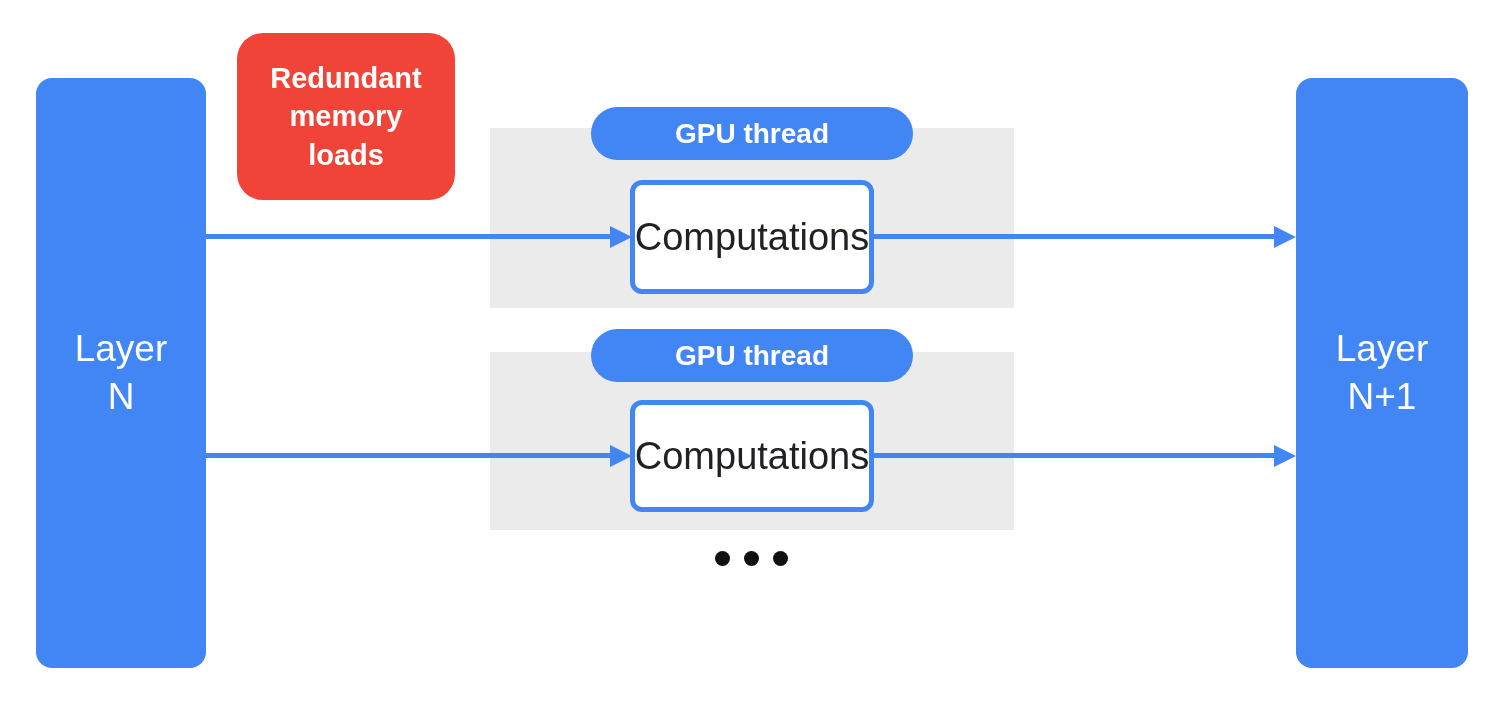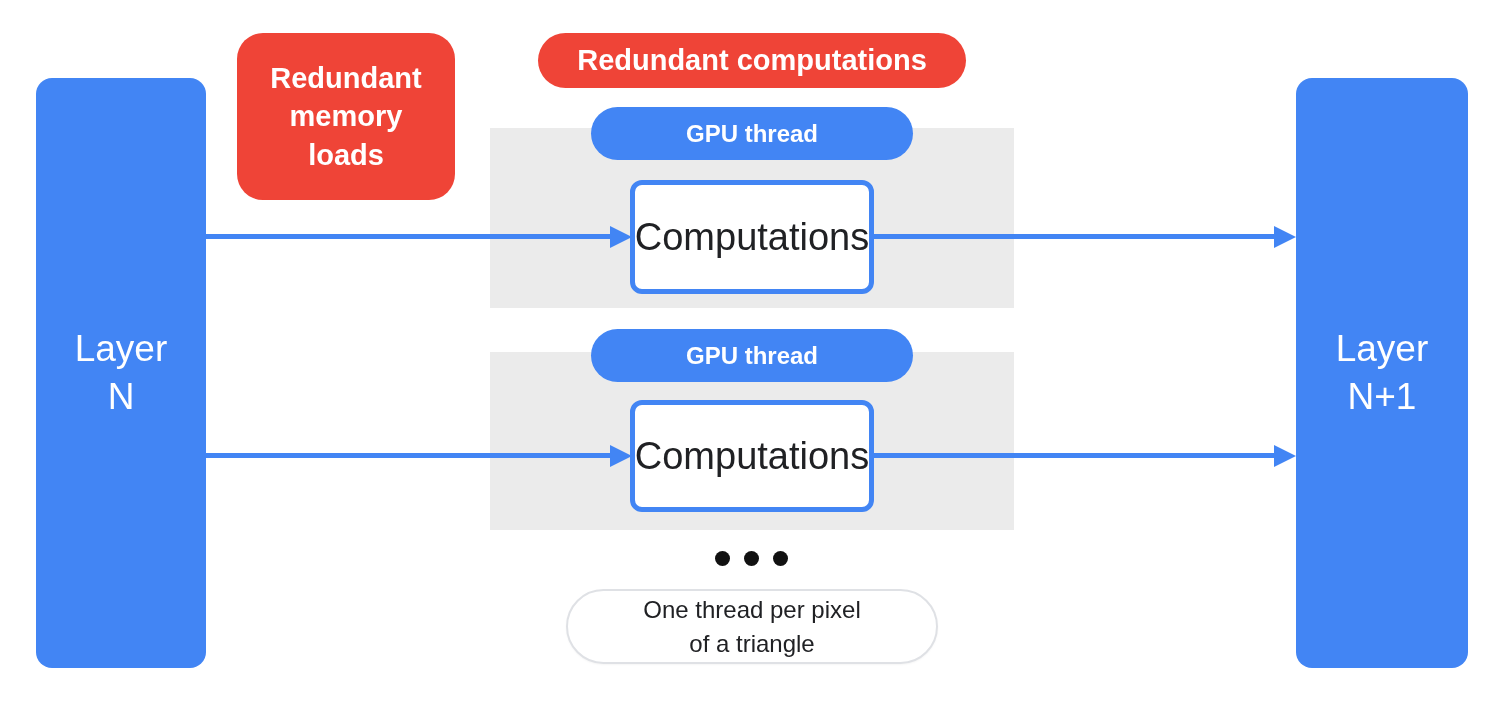--- a/index.html
+++ b/index.html
@@ -54,21 +54,21 @@
   .gray-block { background: var(--gray, #EBEBEB); }
   .gray-1 { left: 490px; top: 128px; width: 524px; height: 180px; }
   .gray-2 { left: 490px; top: 352px; width: 524px; height: 178px; }
 
   
   .thread-pill {
     background: var(--blue, #4285F4);
     border-radius: 27px;
     color: #ffffff;
     font-weight: 700;
-    font-size: 24px;
+    font-size: 28px;
     display: flex;
     align-items: center;
     justify-content: center;
     z-index: 3;
   }
   .pill-1 { left: 591px; top: 107px; width: 322px; height: 53px; }
   .pill-2 { left: 591px; top: 329px; width: 322px; height: 53px; }
 
   
   .comp-box {
@@ -145,21 +145,20 @@
   <div class="abs layer-box layer-left">Layer
 N</div>
 
   <div class="abs layer-box layer-right">Layer
 N+1</div>
 
   <div class="abs red-badge badge-memory">Redundant
 memory
 loads</div>
 
-  <div class="abs red-badge badge-comps">Redundant computations</div>
 
 
   <div class="abs gray-block gray-1"></div>
 
   <div class="abs thread-pill pill-1">GPU thread</div>
 
   <div class="abs comp-box comp-1">Computations</div>
 
   <div class="abs gray-block gray-2"></div>
 
@@ -176,16 +175,14 @@
   <div class="abs arrow-head head-r2-l"></div>
   <div class="abs arrow-line line-r2-r"></div>
   <div class="abs arrow-head head-r2-r"></div>
 
   <div class="abs dots">
     <div class="dot"></div>
     <div class="dot"></div>
     <div class="dot"></div>
   </div>
 
-  <div class="abs note-pill">One thread per pixel
-of a triangle</div>
 
 </div>
 
 </body></html>

